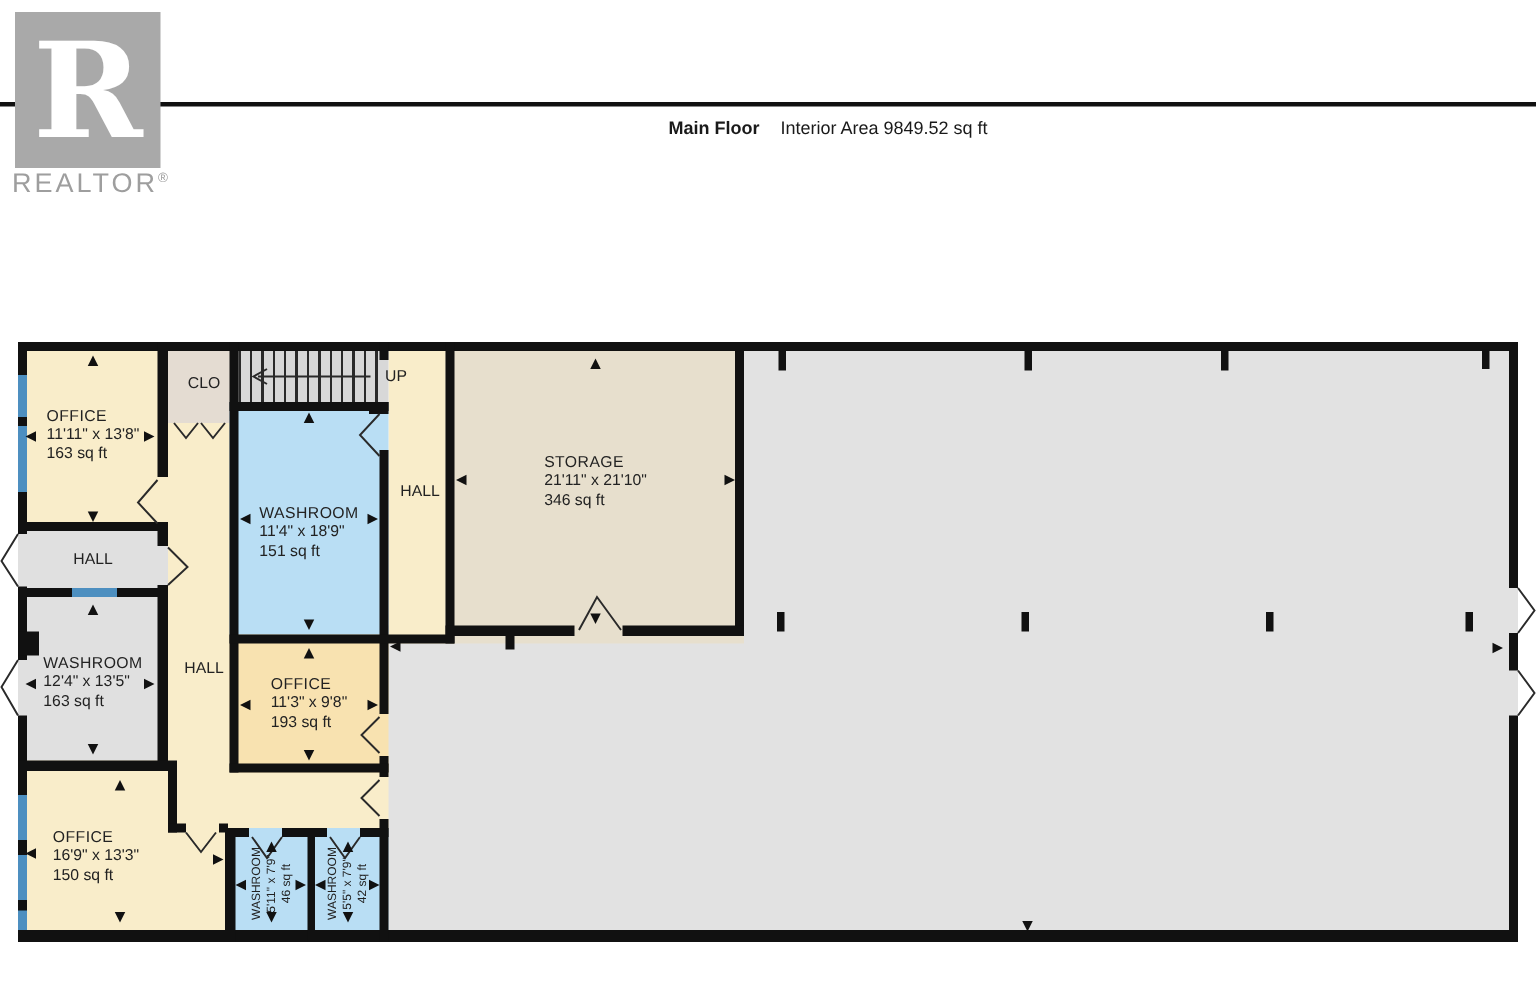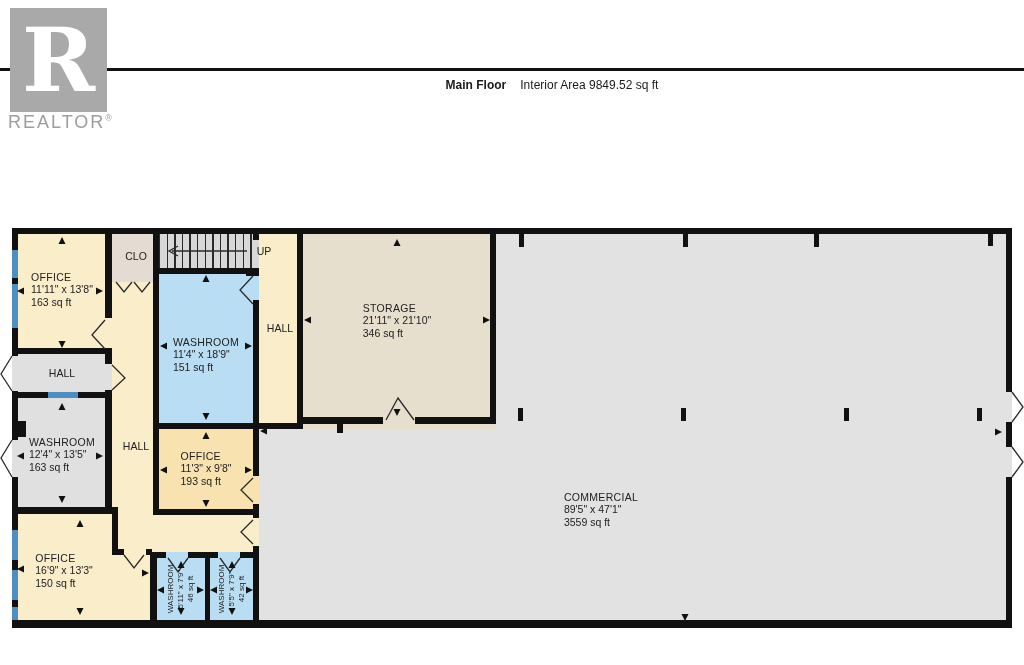--- a/index.html
+++ b/index.html
@@ -204,25 +204,20 @@
   <div class="lbl" style="left:206px;top:469px">
     <div class="rn">OFFICE</div>
     <div>11'3" x 9'8"</div>
     <div>193 sq ft</div>
   </div>
   <div class="lbl" style="left:397px;top:321px">
     <div class="rn">STORAGE</div>
     <div>21'11" x 21'10"</div>
     <div>346 sq ft</div>
   </div>
-  <div class="lbl" style="left:601px;top:510px">
-    <div class="rn">COMMERCIAL</div>
-    <div>89'5" x 47'1"</div>
-    <div>3559 sq ft</div>
-  </div>
   <div class="lbl" style="left:64px;top:571px">
     <div class="rn">OFFICE</div>
     <div>16'9" x 13'3"</div>
     <div>150 sq ft</div>
   </div>
   <div class="vlbl" style="left:181px;top:589px">
     <div class="rn">WASHROOM</div>
     <div>5'11" x 7'9"</div>
     <div>46 sq ft</div>
   </div>

